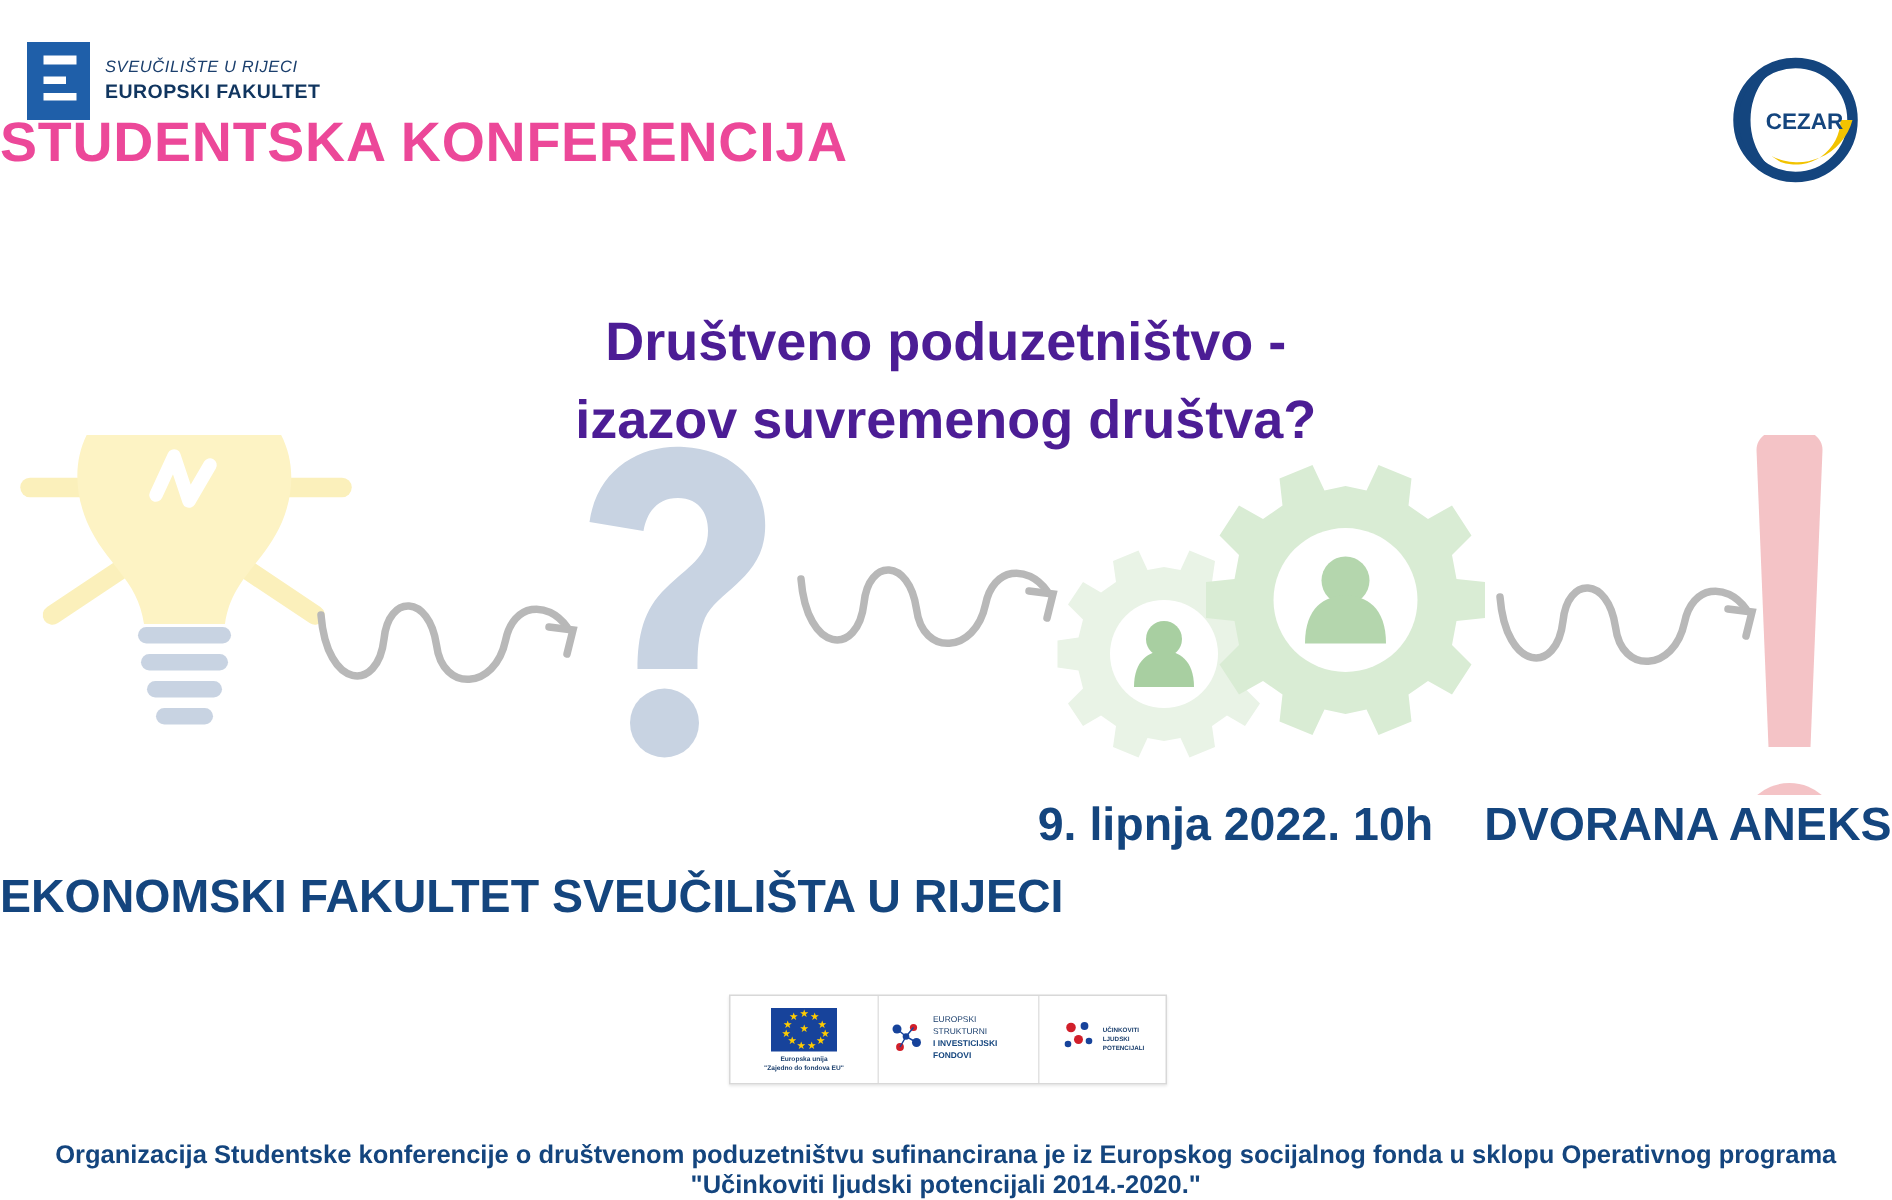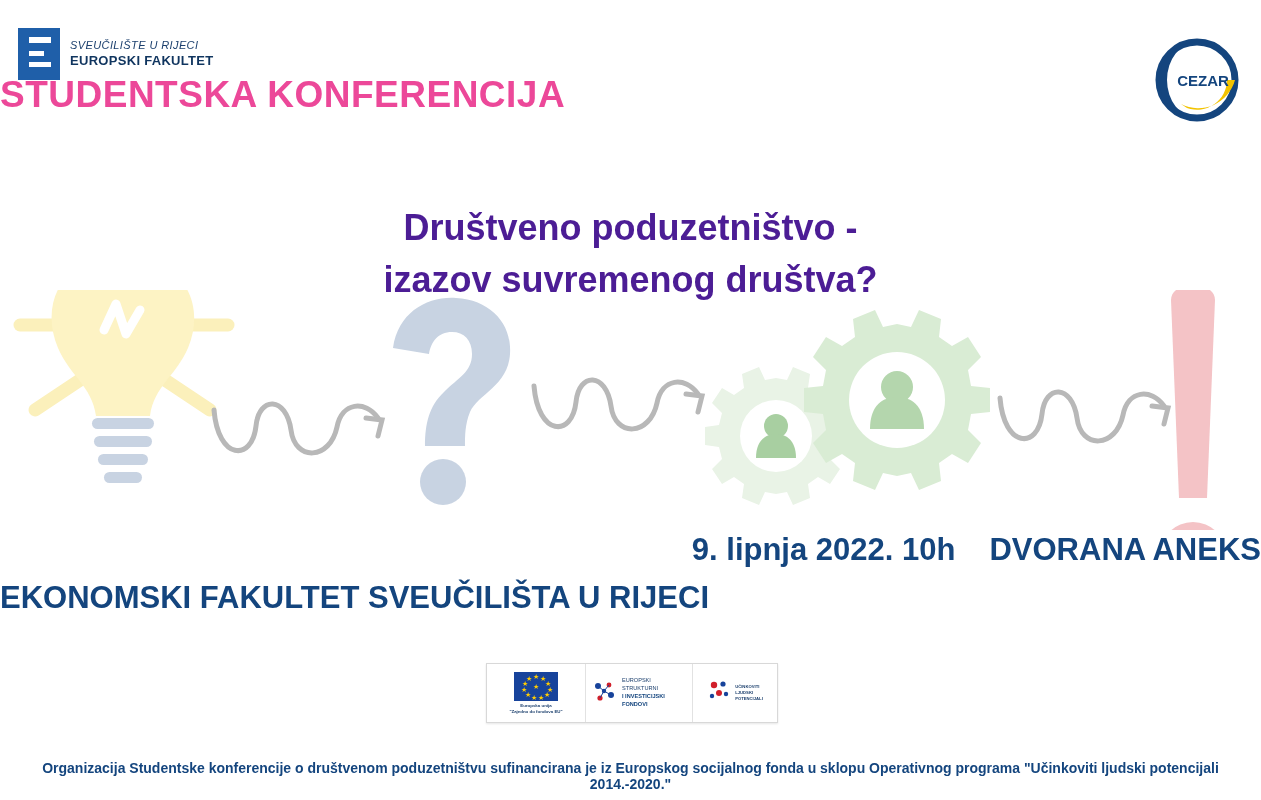--- a/index.html
+++ b/index.html
@@ -220,21 +220,21 @@
     font-weight: bold;
   }
 
   
   .footer-note {
     position: absolute;
     left: 0;
     top: 760px;
     width: 1261px;
     text-align: center;
-    font-size: 14px;
+    font-size: 17px;
     font-weight: bold;
     color: #14457e;
   }
 </style>
 </head>
 <body>
 
 <div class="poster">
 
   <div class="uni-logo">

